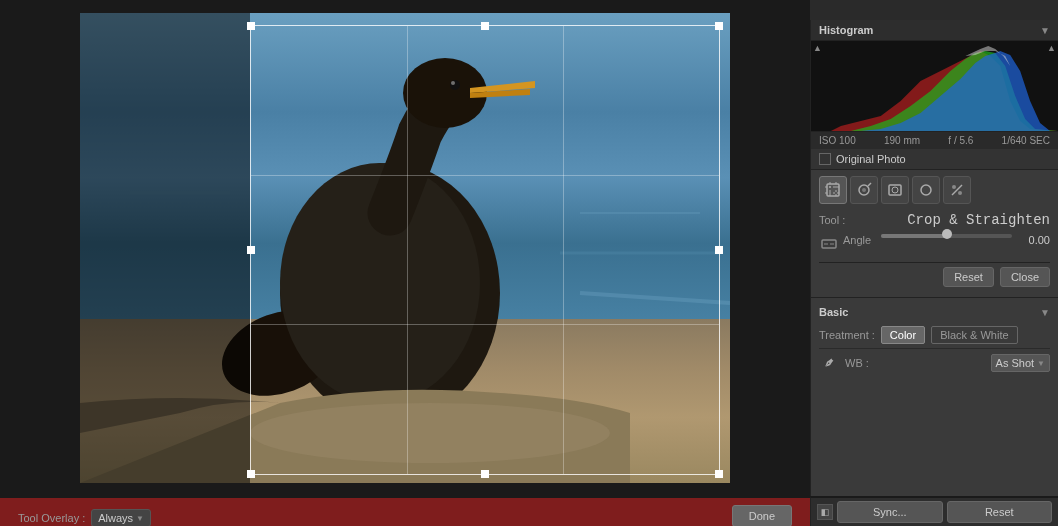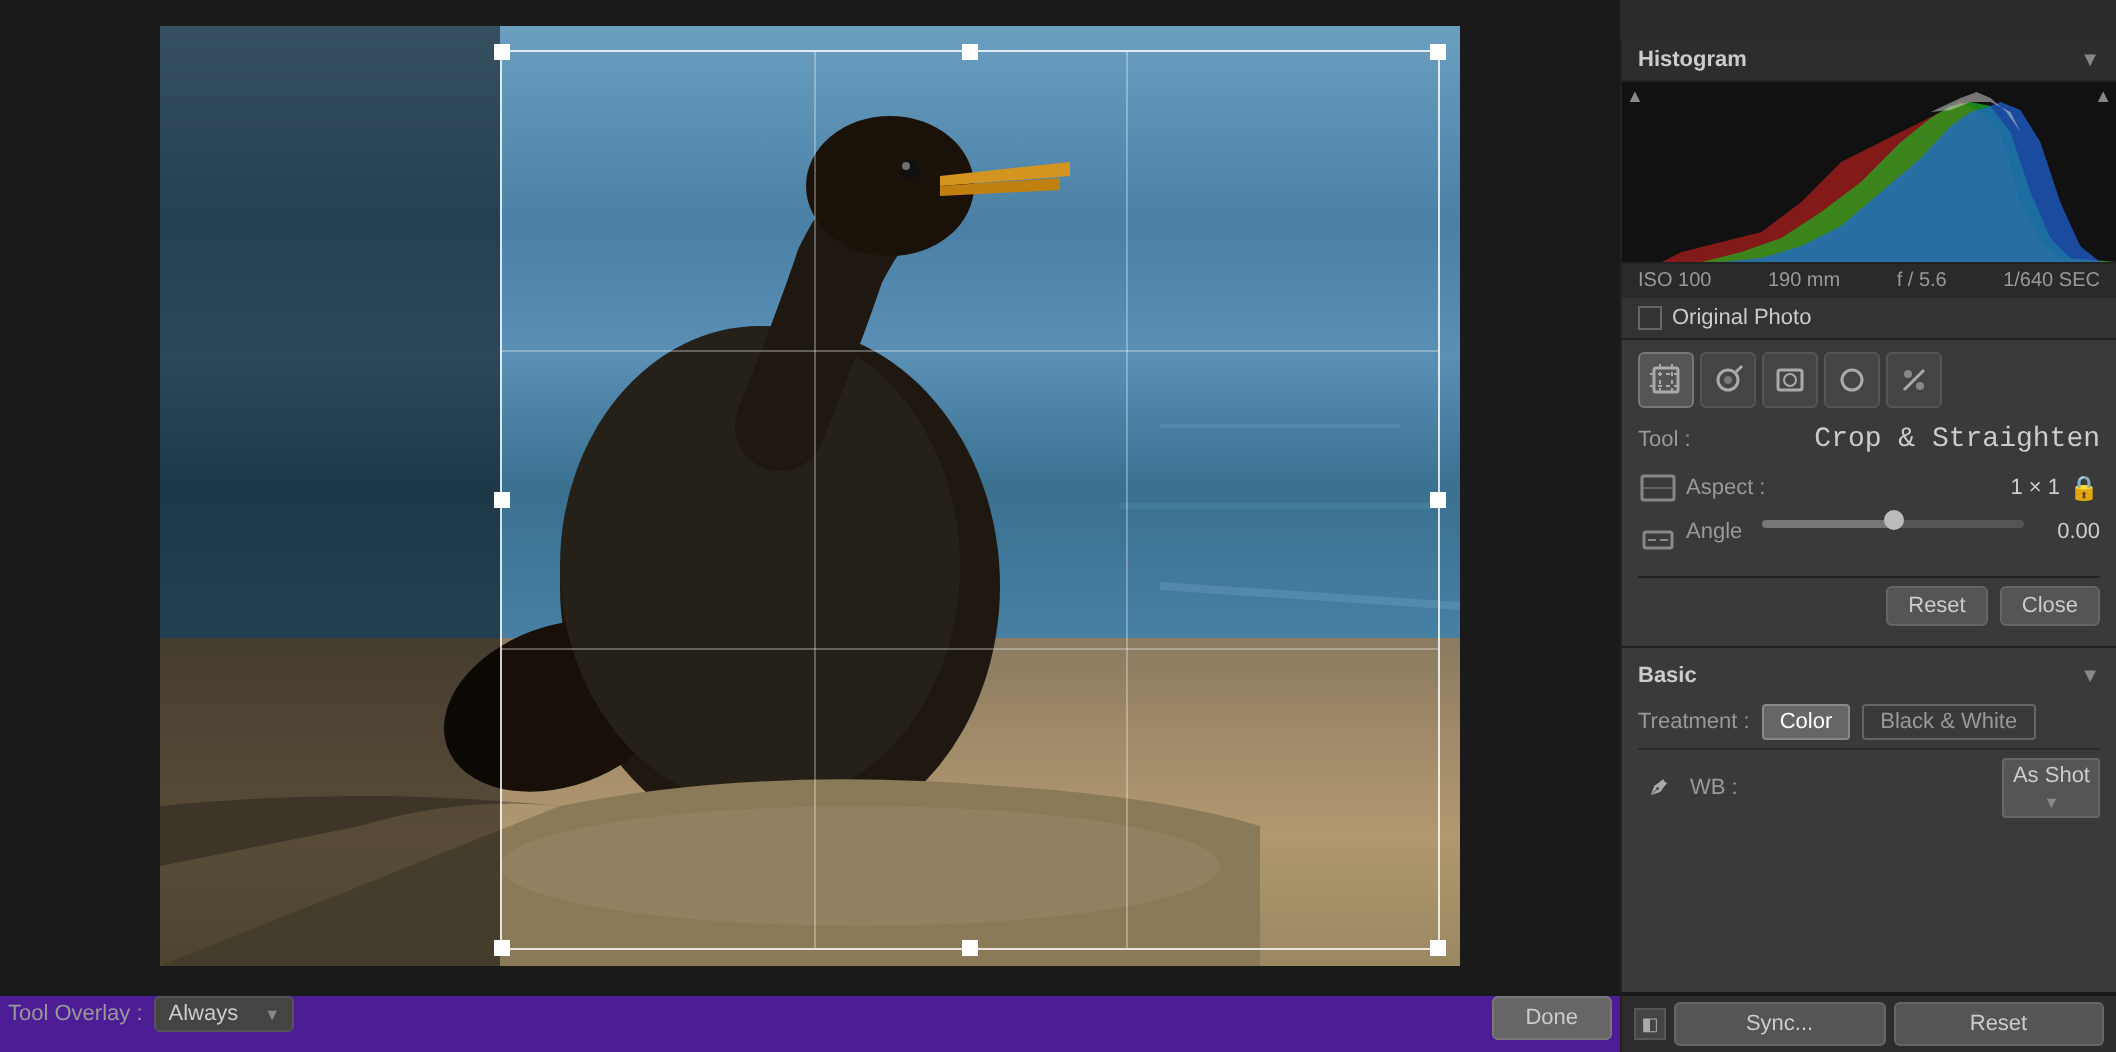--- a/index.html
+++ b/index.html
@@ -424,31 +424,30 @@
     .wb-select {
       background: #555;
       border: 1px solid #666;
       color: #ccc;
       font-size: 11px;
       padding: 2px 4px;
       border-radius: 2px;
       display: flex;
       align-items: center;
       gap: 3px;
-      flex-direction: column;
     }
 
     
     .bottom-bar {
       height: 30px;
-      background: #4c1d95;
+      background: #7f1d1d;
       border-top: 1px solid #1a1a1a;
       display: flex;
-      align-items: flex-start;
-      padding: 0 4px;
+      align-items: flex-end;
+      padding: 0 18px;
       gap: 8px;
     }
 
     .bottom-left {
       display: flex;
       align-items: center;
       gap: 6px;
       flex: 1;
     }
 
@@ -459,21 +458,21 @@
 
     .tool-overlay-select {
       background: #444;
       border: 1px solid #555;
       border-radius: 3px;
       color: #ccc;
       font-size: 11px;
       padding: 2px 6px;
       display: flex;
       align-items: center;
-      gap: 13px;
+      gap: 3px;
     }
 
     .done-btn {
       padding: 4px 16px;
       background: #666;
       border: 1px solid #777;
       border-radius: 3px;
       color: #ccc;
       font-size: 11px;
       cursor: pointer;
@@ -683,31 +682,20 @@
             <circle cx="11" cy="11" r="2" fill="#888"></circle>
           </svg>
         </div>
       </div>
 
       <div class="tool-row">
         <span class="tool-label">Tool :</span>
         <span class="tool-value">Crop &amp; Straighten</span>
       </div>
 
-      <div class="aspect-row">
-        <div class="aspect-icon">
-          <svg width="18" height="18" viewBox="0 0 18 18" fill="none">
-            <rect x="1" y="3" width="16" height="12" stroke="#888" stroke-width="1.5" fill="none" rx="1"></rect>
-            <line x1="1" y1="9" x2="17" y2="9" stroke="#888" stroke-width="1" opacity="0.5"></line>
-          </svg>
-        </div>
-        <span class="aspect-label">Aspect :</span>
-        <span class="aspect-value">1 × 1</span>
-        <div class="lock-icon">🔒</div>
-      </div>
 
       <div class="angle-row">
         <div class="angle-icon">
           <svg width="18" height="18" viewBox="0 0 18 18" fill="none">
             <rect x="2" y="5" width="14" height="8" stroke="#888" stroke-width="1.5" fill="none" rx="1"></rect>
             <line x1="4" y1="9" x2="8" y2="9" stroke="#888" stroke-width="1"></line>
             <line x1="10" y1="9" x2="14" y2="9" stroke="#888" stroke-width="1"></line>
           </svg>
         </div>
         <span class="angle-label">Angle</span>

